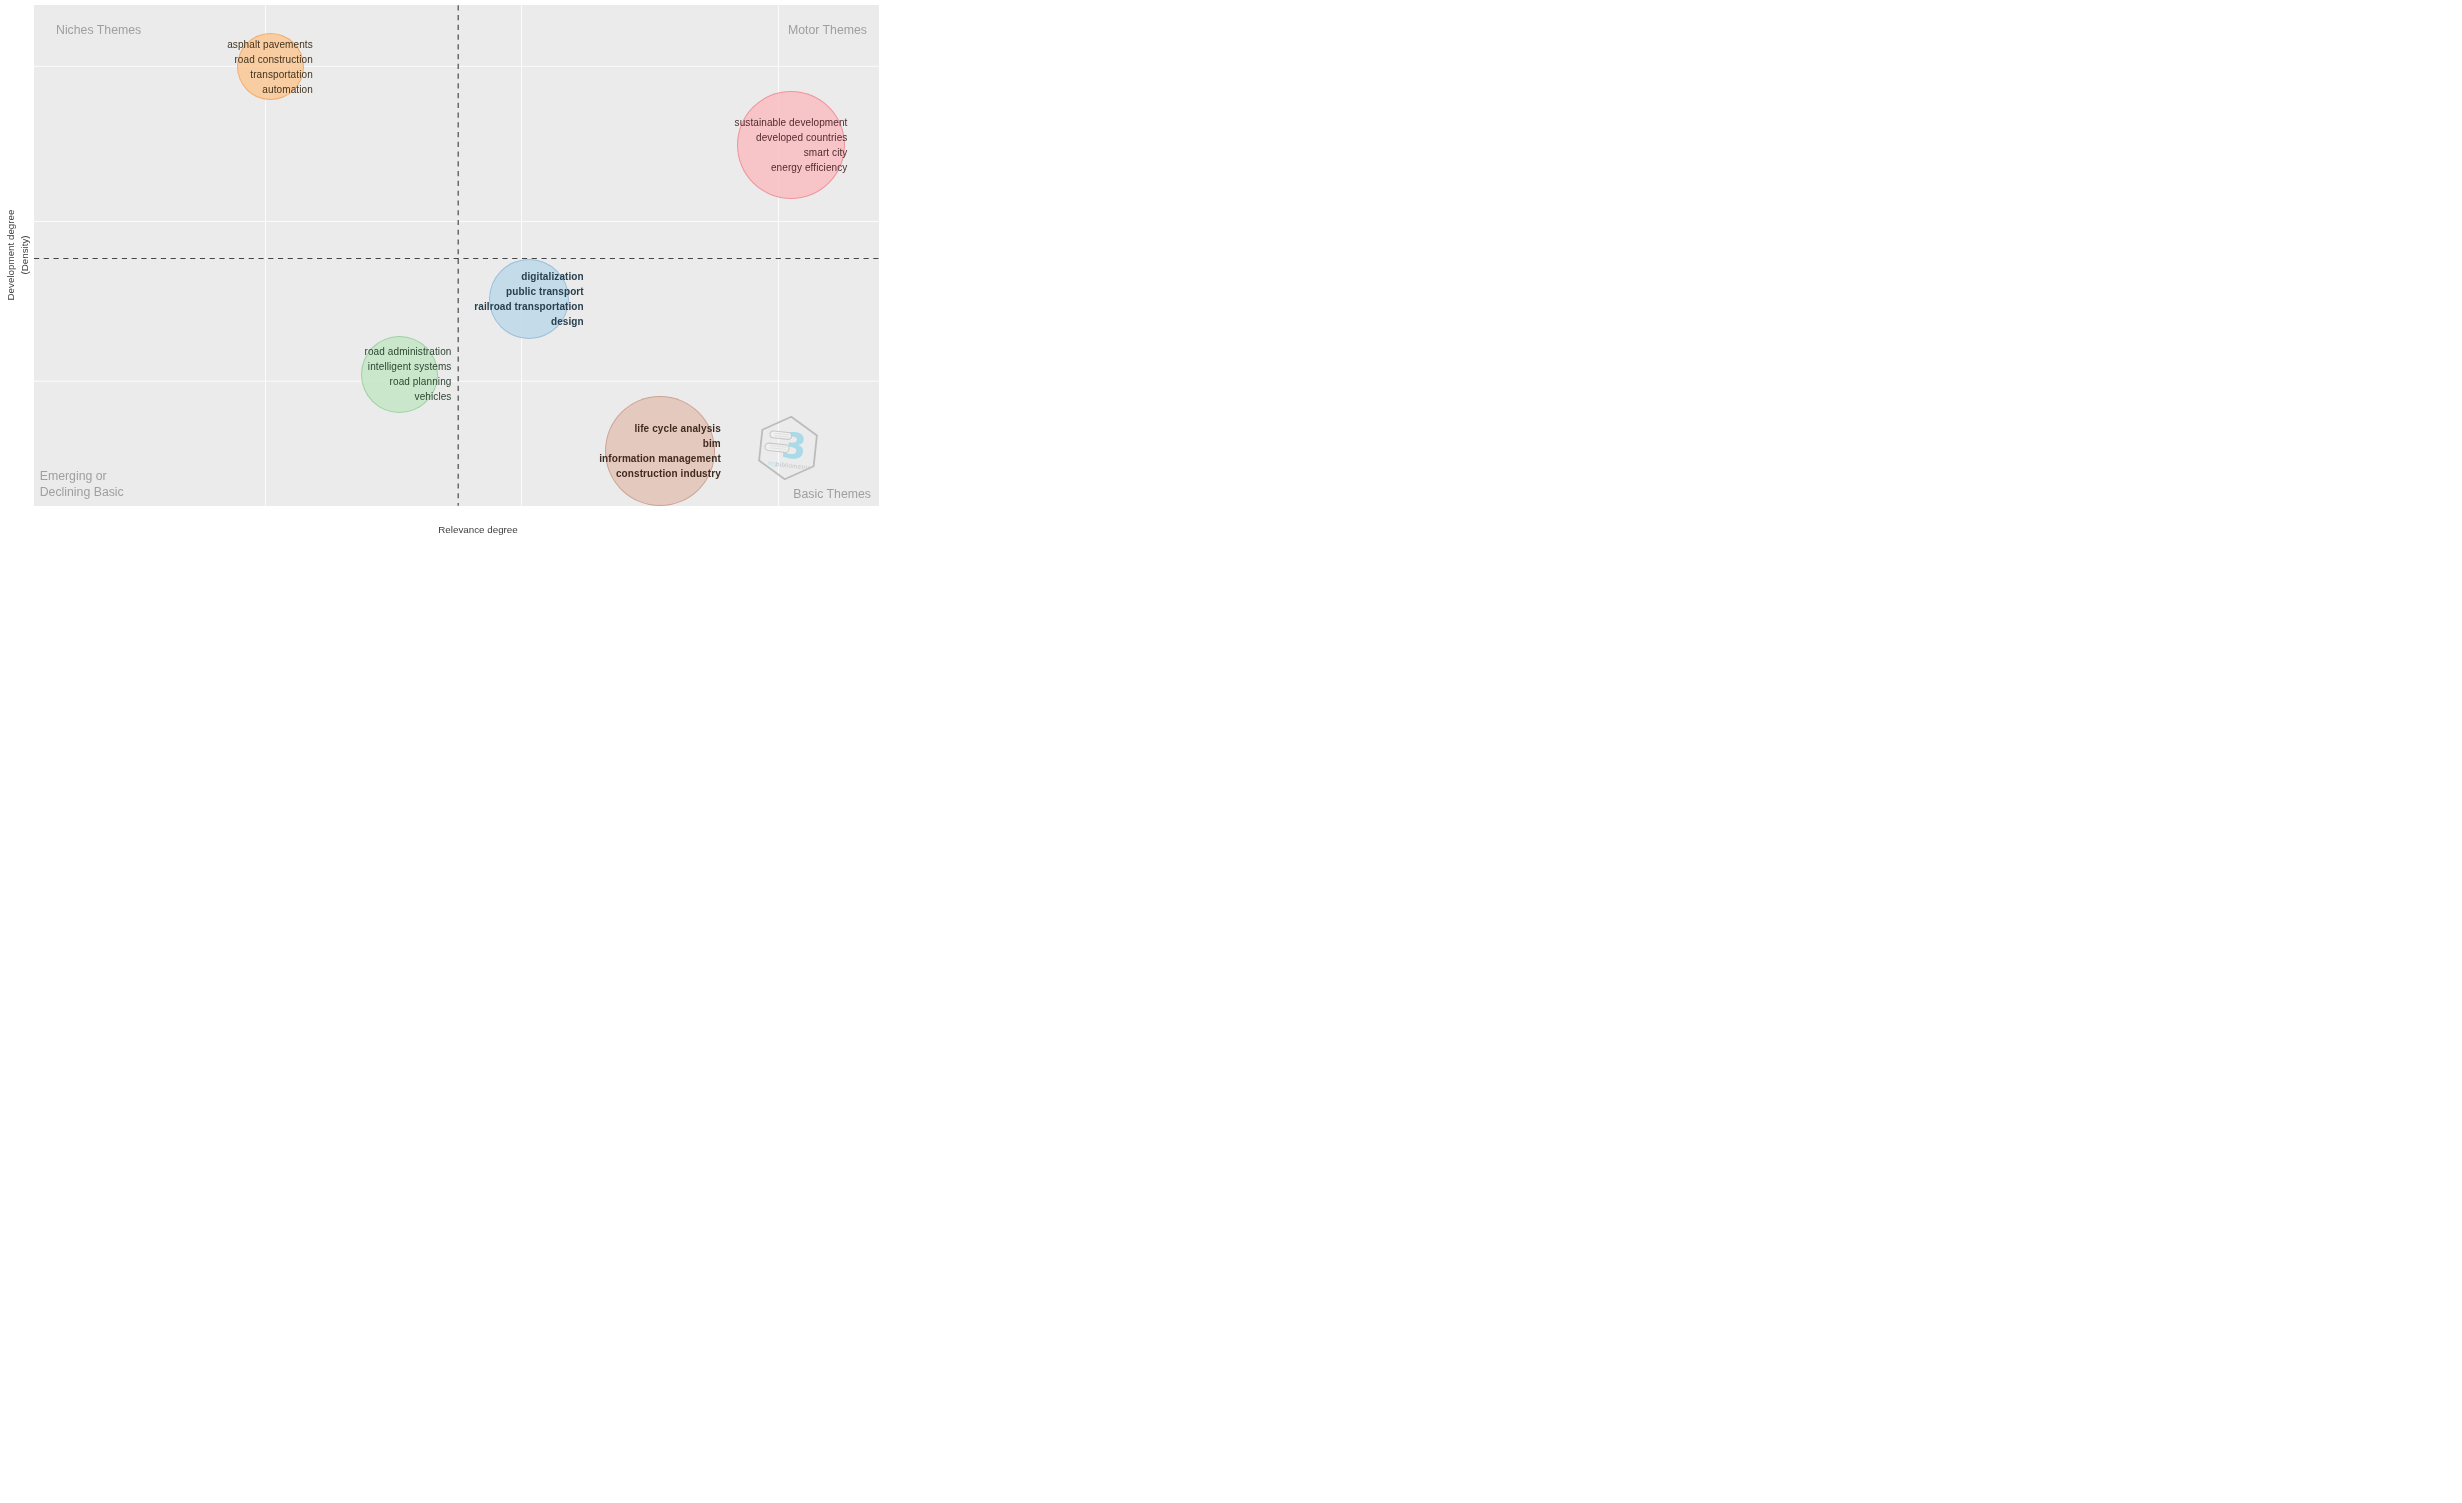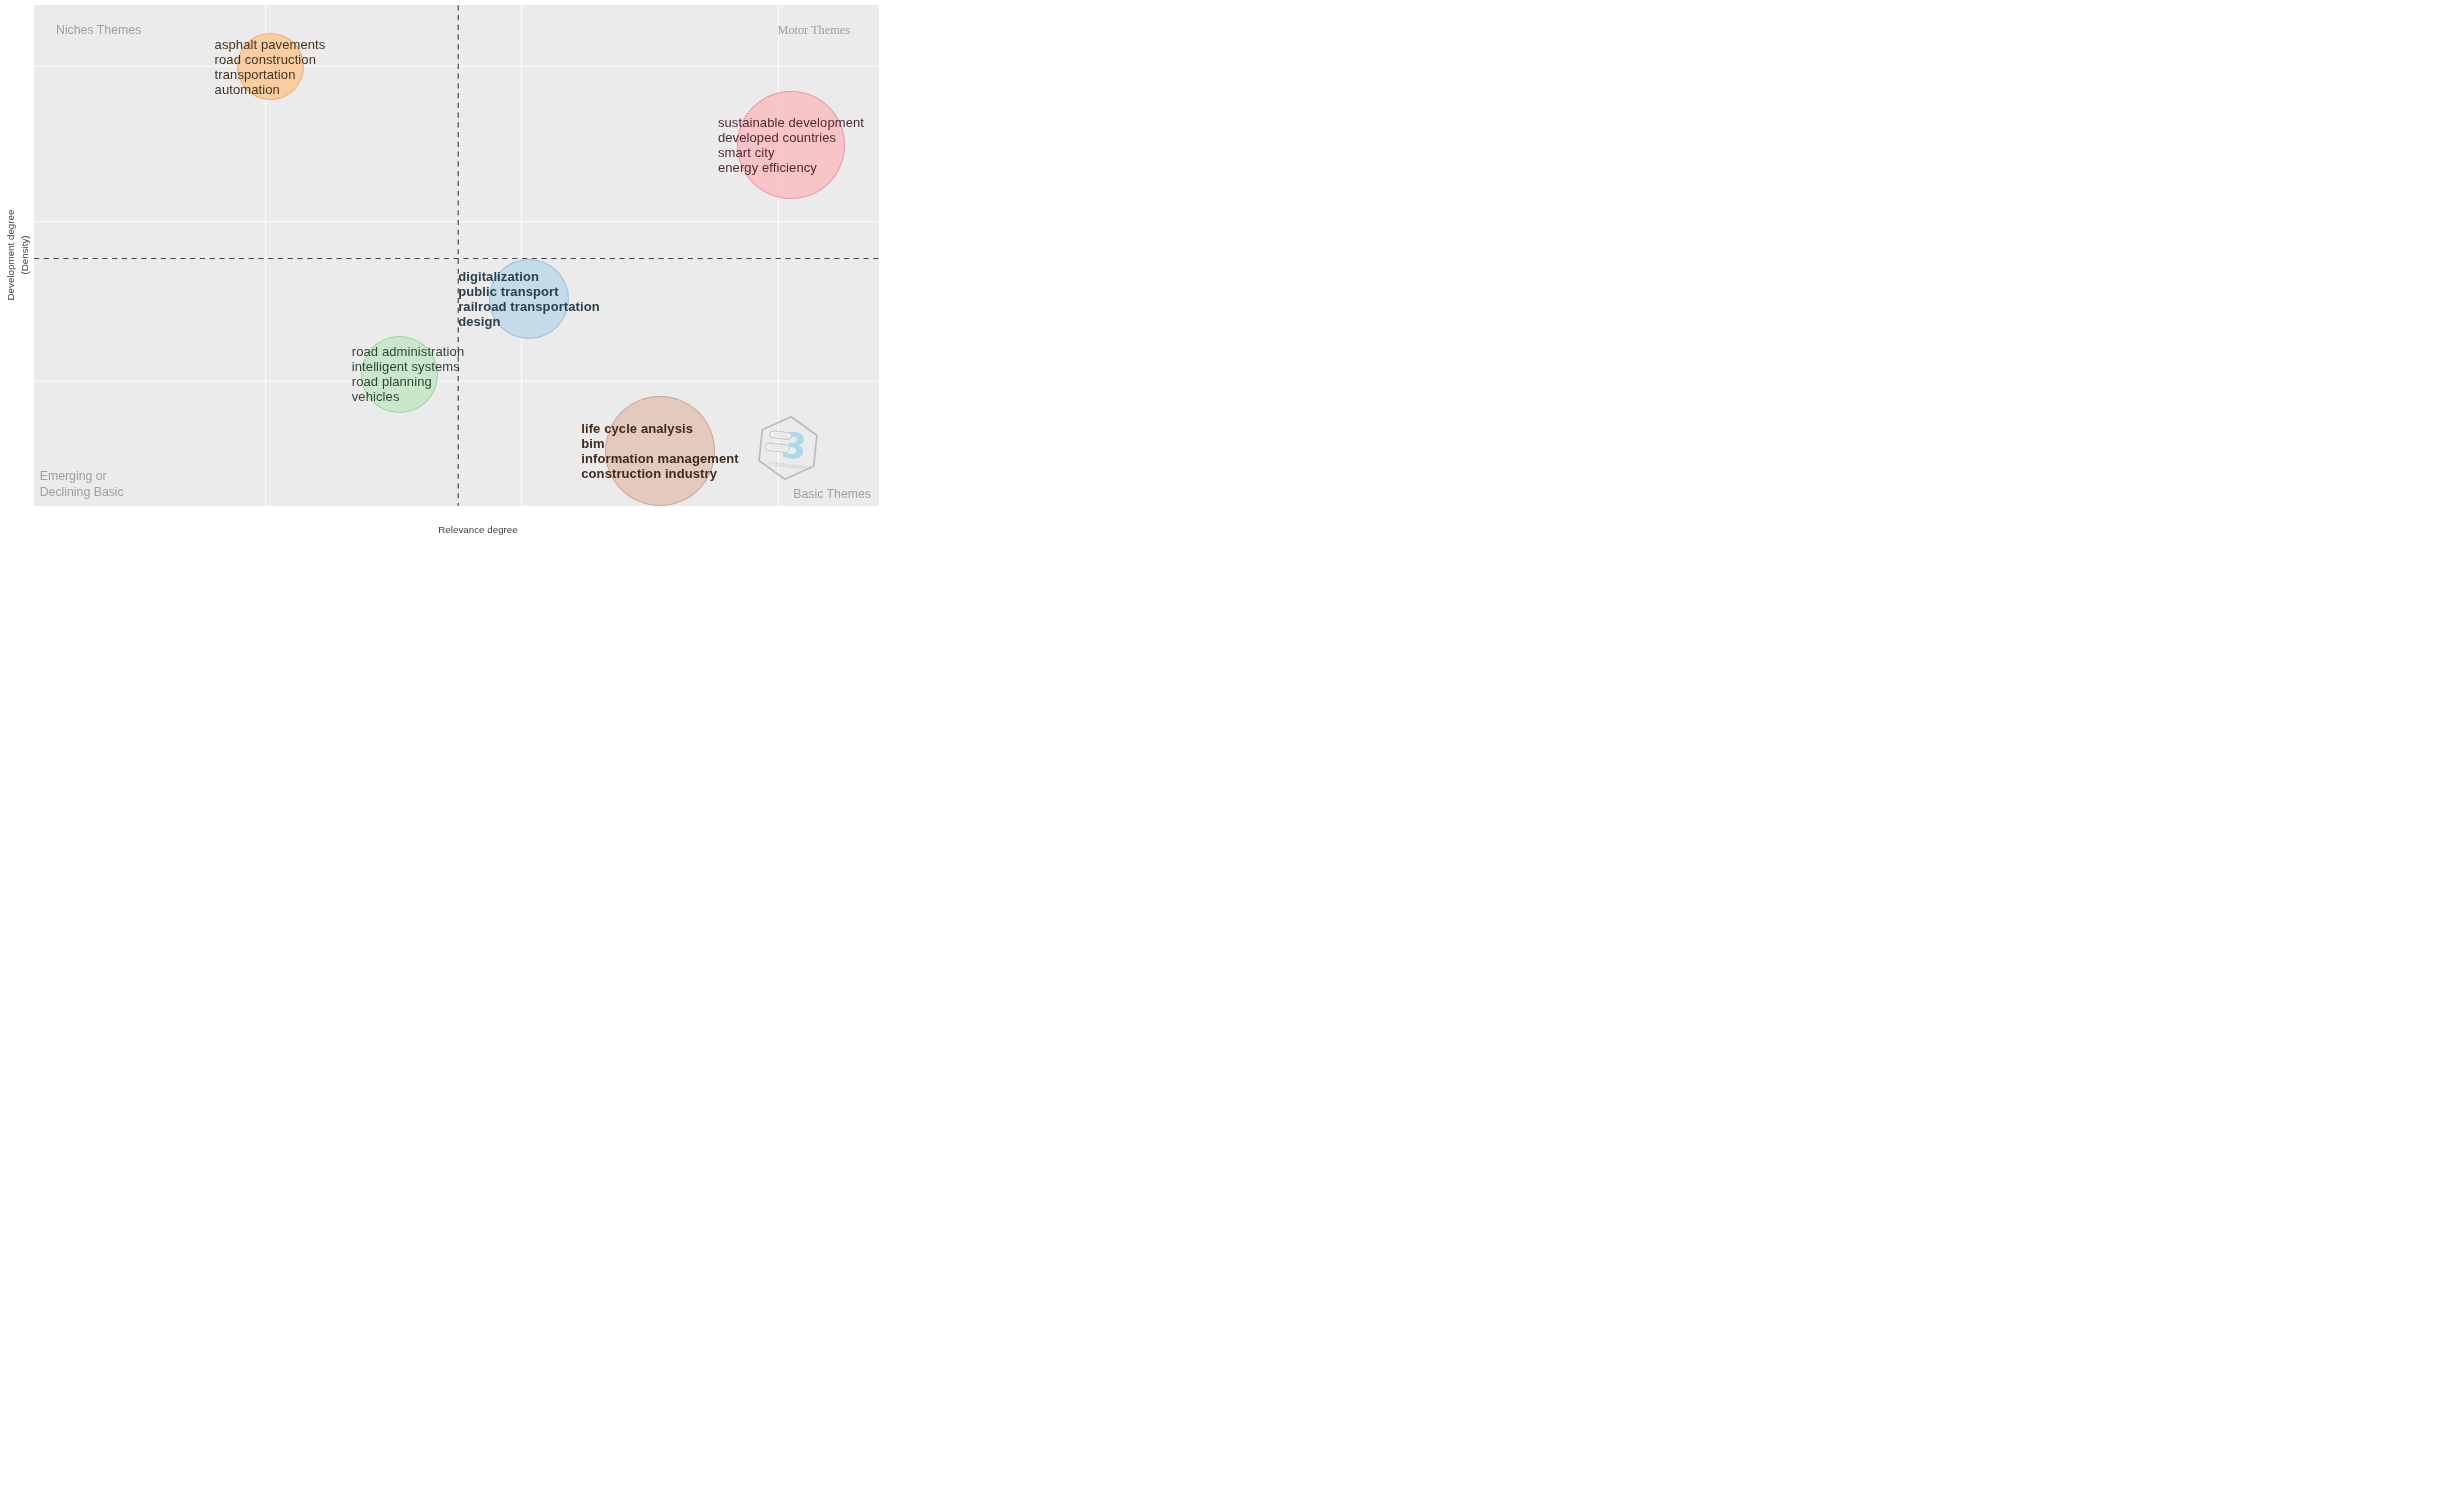--- a/index.html
+++ b/index.html
@@ -1,22 +1,22 @@
 <!DOCTYPE html>
 <html style="font-size:9.2px"><head>
 <meta charset="utf-8">
 <style>
   html,body{margin:0;padding:0;background:#ffffff;}
   body{font-family:"Liberation Sans","DejaVu Sans",sans-serif;}
   .canvas{position:relative;width:887px;height:542px;background:#ffffff;overflow:hidden;}
   .plot-panel{position:absolute;left:34px;top:4.6px;width:845px;height:501px;background:#ebebeb;}
   .overlay-svg{position:absolute;left:0;top:0;width:100%;height:100%;display:block;}
   .bubble{position:absolute;border-radius:50%;box-sizing:border-box;}
-  .bubble-label{position:absolute;transform:translate(-50%,-50%);text-align:left;white-space:pre;
-    font-size:13px;line-height:15px;letter-spacing:0.1px;pointer-events:none;}
+  .bubble-label{position:absolute;transform:translate(-50%,-50%);text-align:right;white-space:pre;
+    font-size:10px;line-height:15px;letter-spacing:0.1px;pointer-events:none;}
   .quad-label{position:absolute;color:#9f9f9f;font-size:12.3px;line-height:16px;}
   .quad-label.tr{text-align:right;}
   .quad-label.br{text-align:center;}
   .axis-label-x{position:absolute;left:392px;top:509px;width:172px;text-align:center;
     color:#3d3d3d;font-size:9.8px;line-height:13.8px;white-space:pre-line;}
   .axis-label-y{position:absolute;left:18px;top:255px;transform:translate(-50%,-50%) rotate(-90deg);
     color:#3d3d3d;font-size:9.8px;line-height:13.8px;text-align:center;white-space:nowrap;}
   .logo{position:absolute;left:722px;top:409px;width:64px;height:68px;opacity:0.85;}
   .logo svg{display:block;}
 </style>
@@ -61,21 +61,21 @@
 vehicles</div>
         <div class="bubble" style="left: 571px; top: 391px; width: 110px; height: 110px; background: rgba(227, 195, 182, 0.85); border: 0.9px solid rgba(203, 158, 142, 0.9);"></div>
         <div class="bubble-label" style="left: 626px; top: 446px; color: rgb(64, 43, 32); font-weight: bold;">life cycle analysis
 bim
 information management
 construction industry</div>
       </div>
 
     <div class="quad-label" style="left:22px;top:17px;">Niches Themes</div>
 
-    <div class="quad-label tr" style="right:29px;top:17px;font-family:Liberation Serif, serif;">Motor Themes</div>
+    <div class="quad-label tr" style="right:12px;top:17px;">Motor Themes</div>
 
     <div class="quad-label" style="left:5.7px;top:463px;">
       <div>Emerging or</div>
       <div>Declining Basic</div>
     </div>
 
     <div class="quad-label br" style="right:8px;top:481px;">Basic Themes</div>
 
     <div class="logo">
       <svg width="64" height="68" viewBox="0 0 112 118">

